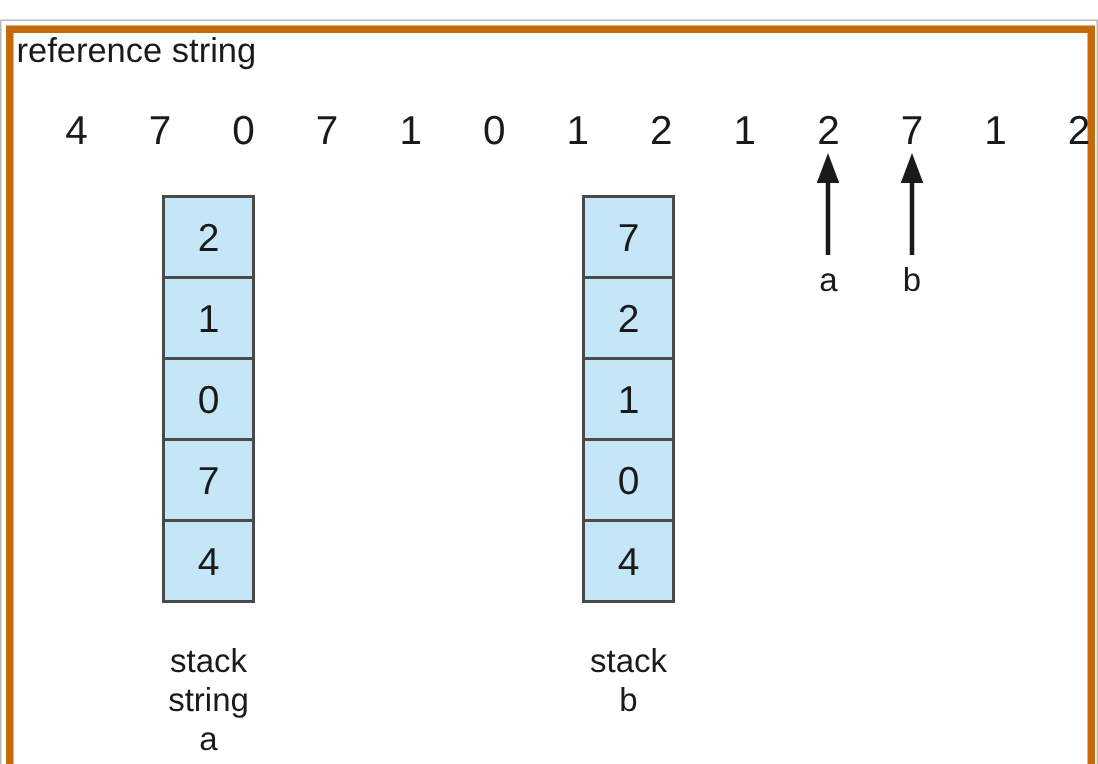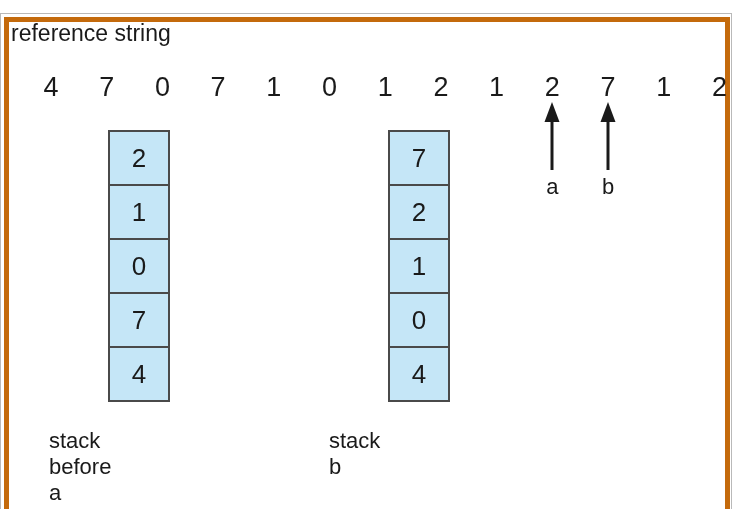--- a/index.html
+++ b/index.html
@@ -89,21 +89,21 @@
   .cell-value {
     font-size: 26px;
     line-height: 26px;
     color: #1a1a1a;
   }
 
   .caption {
     position: absolute;
     width: 180px;
     margin-left: -90px;
-    text-align: left;
+    text-align: center;
     font-size: 22px;
     line-height: 26px;
     color: #1a1a1a;
   }
 
   .pointer {
     position: absolute;
     width: 40px;
     margin-left: -20px;
   }
@@ -174,21 +174,21 @@
         <div class="cell">
           <span class="cell-value">0</span>
         </div>
         <div class="cell">
           <span class="cell-value">4</span>
         </div>
       </div>
 
     <div class="caption" id="caption-0" style="left: 138px; top: 414px;">
         <div>stack</div>
-        <div>before</div>
+        <div>string</div>
         <div>a</div>
       </div>
     <div class="caption" id="caption-1" style="left: 418px; top: 414px;">
         <div>stack</div>
         <div>b</div>
       </div>
 
     <div class="pointer" id="pointer-0" style="left: 551.3px; top: 88px;">
       <svg width="22" height="68" viewBox="0 0 22 68">
         <line x1="11" y1="68" x2="11" y2="14" stroke="#1a1a1a" stroke-width="3"></line>

